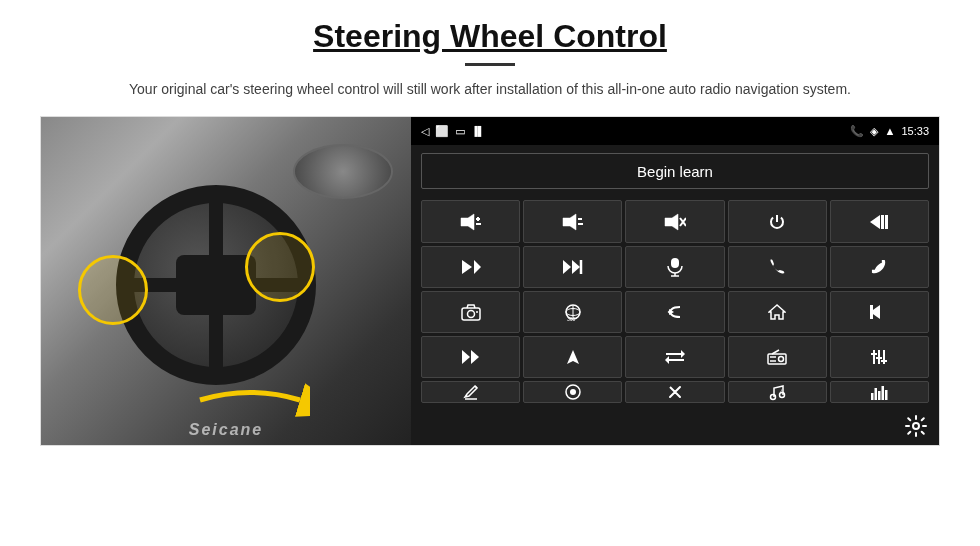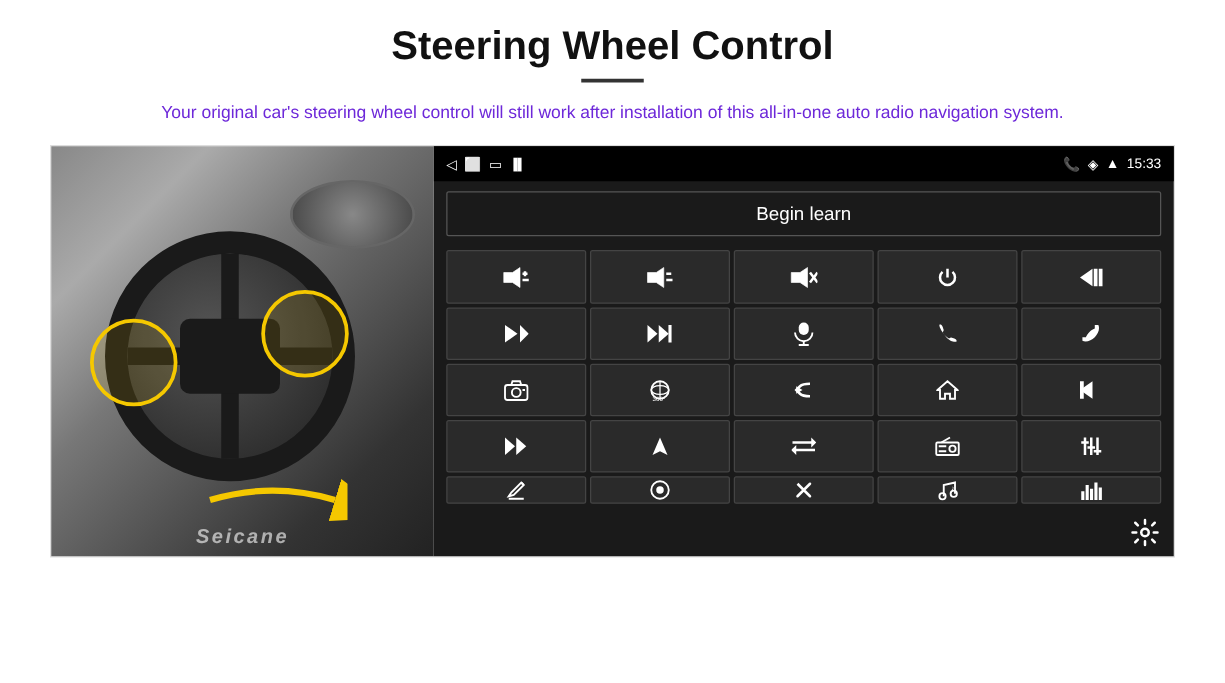--- a/index.html
+++ b/index.html
@@ -16,44 +16,45 @@
       display: flex;
       flex-direction: column;
       align-items: center;
       padding: 18px 40px 10px;
     }
     .title {
       font-size: 32px;
       font-weight: 900;
       color: #111;
       margin-bottom: 8px;
+      text-decoration: underline;
     }
     .title-underline {
       width: 50px;
       height: 3px;
       background: #333;
       margin: 0 auto 12px;
     }
     .subtitle {
       font-size: 14px;
-      color: #6d28d9;
+      color: #404040;
       text-align: right;
       max-width: 760px;
       margin-bottom: 16px;
       line-height: 1.6;
     }
     .image-area {
       display: flex;
       width: 100%;
       height: 330px;
       border: 1px solid #ddd;
     }
     
     .steering-side {
-      width: 306px;
+      width: 370px;
       height: 100%;
       background: linear-gradient(135deg, #888 0%, #aaa 20%, #777 40%, #555 60%, #333 80%, #222 100%);
       position: relative;
       overflow: hidden;
       flex-shrink: 0;
     }
     
     .sw-outer {
       position: absolute;
       top: 50%;

